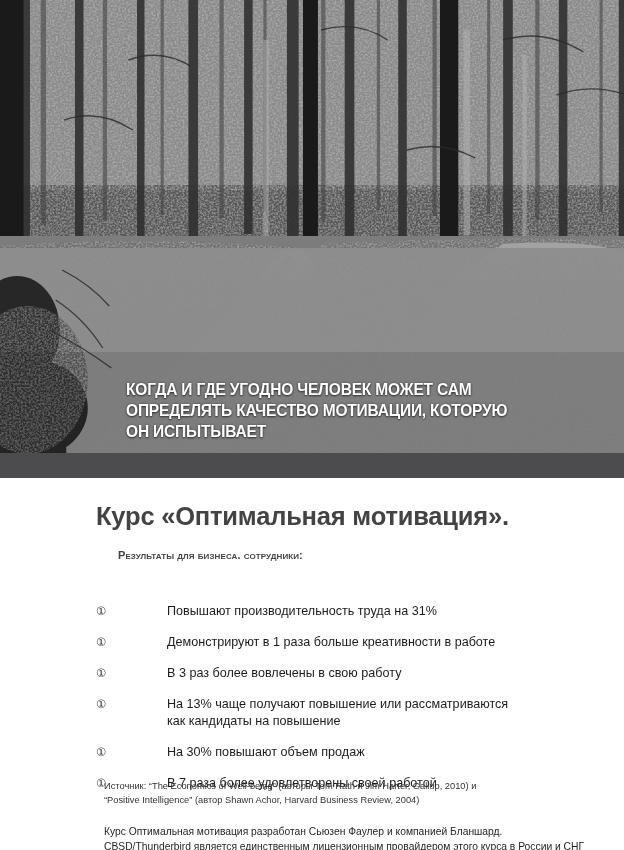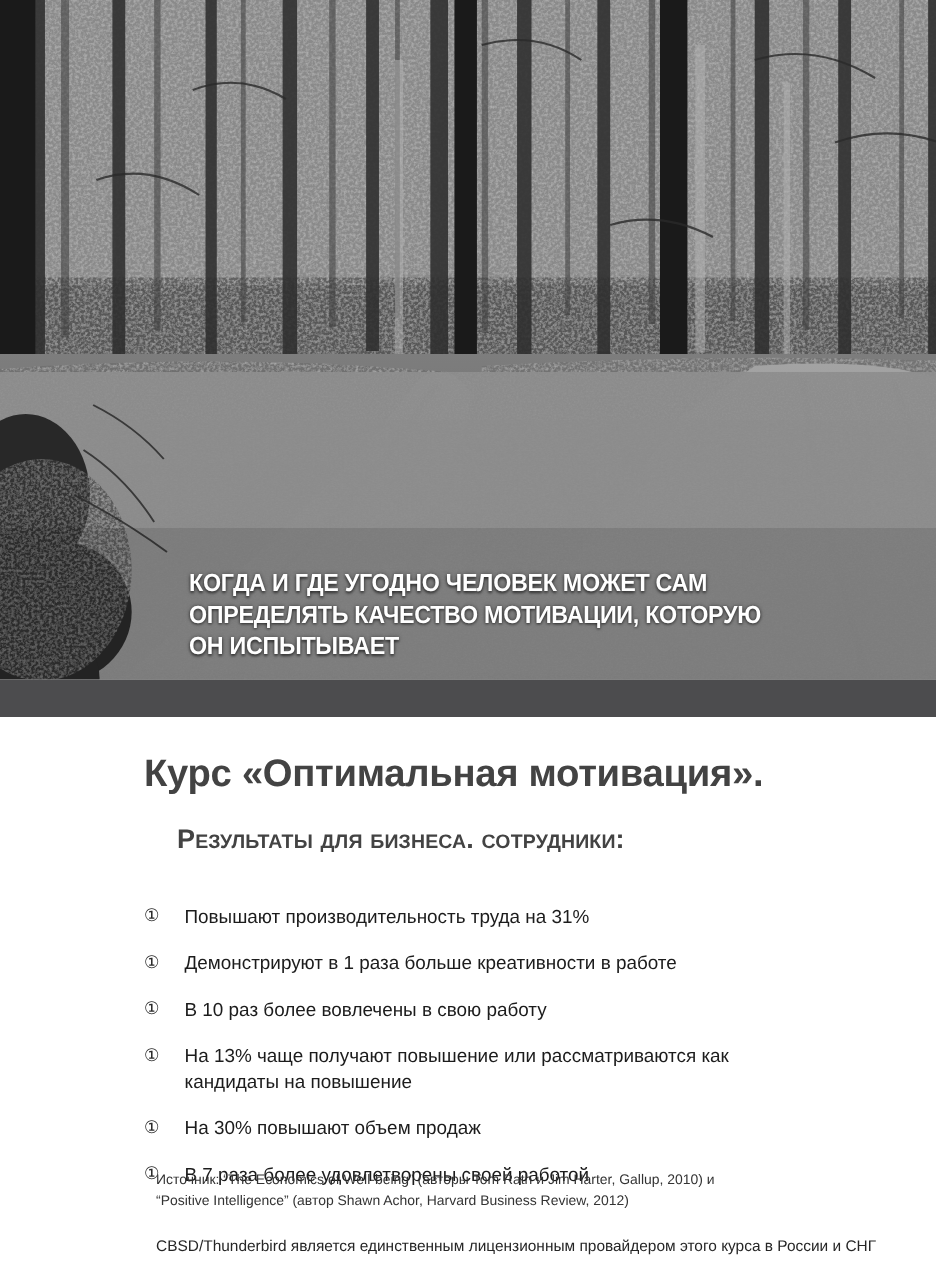--- a/index.html
+++ b/index.html
@@ -71,21 +71,21 @@
     font-weight: bold;
     letter-spacing: -0.2px;
     white-space: nowrap;
     margin-left: 34px;
   }
   .sub-title {
     position: absolute;
     left: 118px;
     top: 71px;
     color: #434343;
-    font-size: 18px;
+    font-size: 11px;
     font-weight: bold;
     font-variant: small-caps;
     letter-spacing: 0.1px;
     white-space: nowrap;
   }
 
   .bullet-list {
     position: absolute;
     left: 93px;
     top: 125px;
@@ -108,20 +108,21 @@
     width: 27px;
     display: inline-block;
     color: #2a2a2a;
     font-size: 11.5px;
     line-height: 17px;
     text-align: left;
     padding-left: 3px;
   }
   .bullet-text {
     flex: 1 1 auto;
+    margin-left: 44px;
   }
 
   
   .source-note {
     position: absolute;
     left: 88px;
     top: 302px;
     width: 480px;
     color: #333333;
     font-size: 9.3px;
@@ -329,38 +330,39 @@
     <li class="bullet-item">
       <span class="bullet-marker">①</span>
       <span class="bullet-text">Повышают производительность труда на 31%</span>
     </li>
     <li class="bullet-item">
       <span class="bullet-marker">①</span>
       <span class="bullet-text">Демонстрируют в 1 раза больше креативности в работе</span>
     </li>
     <li class="bullet-item">
       <span class="bullet-marker">①</span>
-      <span class="bullet-text">В 10 раз более вовлечены в свою работу</span>
+      <span class="bullet-text">В 3 раз более вовлечены в свою работу</span>
     </li>
     <li class="bullet-item">
       <span class="bullet-marker">①</span>
       <span class="bullet-text">На 13% чаще получают повышение или рассматриваются как кандидаты на повышение</span>
     </li>
     <li class="bullet-item">
       <span class="bullet-marker">①</span>
       <span class="bullet-text">На 30% повышают объем продаж</span>
     </li>
     <li class="bullet-item">
       <span class="bullet-marker">①</span>
       <span class="bullet-text">В 7 раза более удовлетворены своей работой</span>
     </li>
   </ul>
 
   <div class="source-note">
     <span class="note-line">Источник: “The Economics of Well-being” (авторы Tom Rath и Jim Harter, Gallup, 2010) и</span>
-    <span class="note-line">“Positive Intelligence” (автор Shawn Achor, Harvard Business Review, 2012)</span>
+    <span class="note-line">“Positive Intelligence” (автор Shawn Achor, Harvard Business Review, 2004)</span>
   </div>
 
   <div class="license-note">
+    <span class="note-line">Курс Оптимальная мотивация разработан Сьюзен Фаулер и компанией Бланшард.</span>
     <span class="note-line">CBSD/Thunderbird является единственным лицензионным провайдером этого курса в России и СНГ</span>
   </div>
 
 </div>
 
 </body></html>

